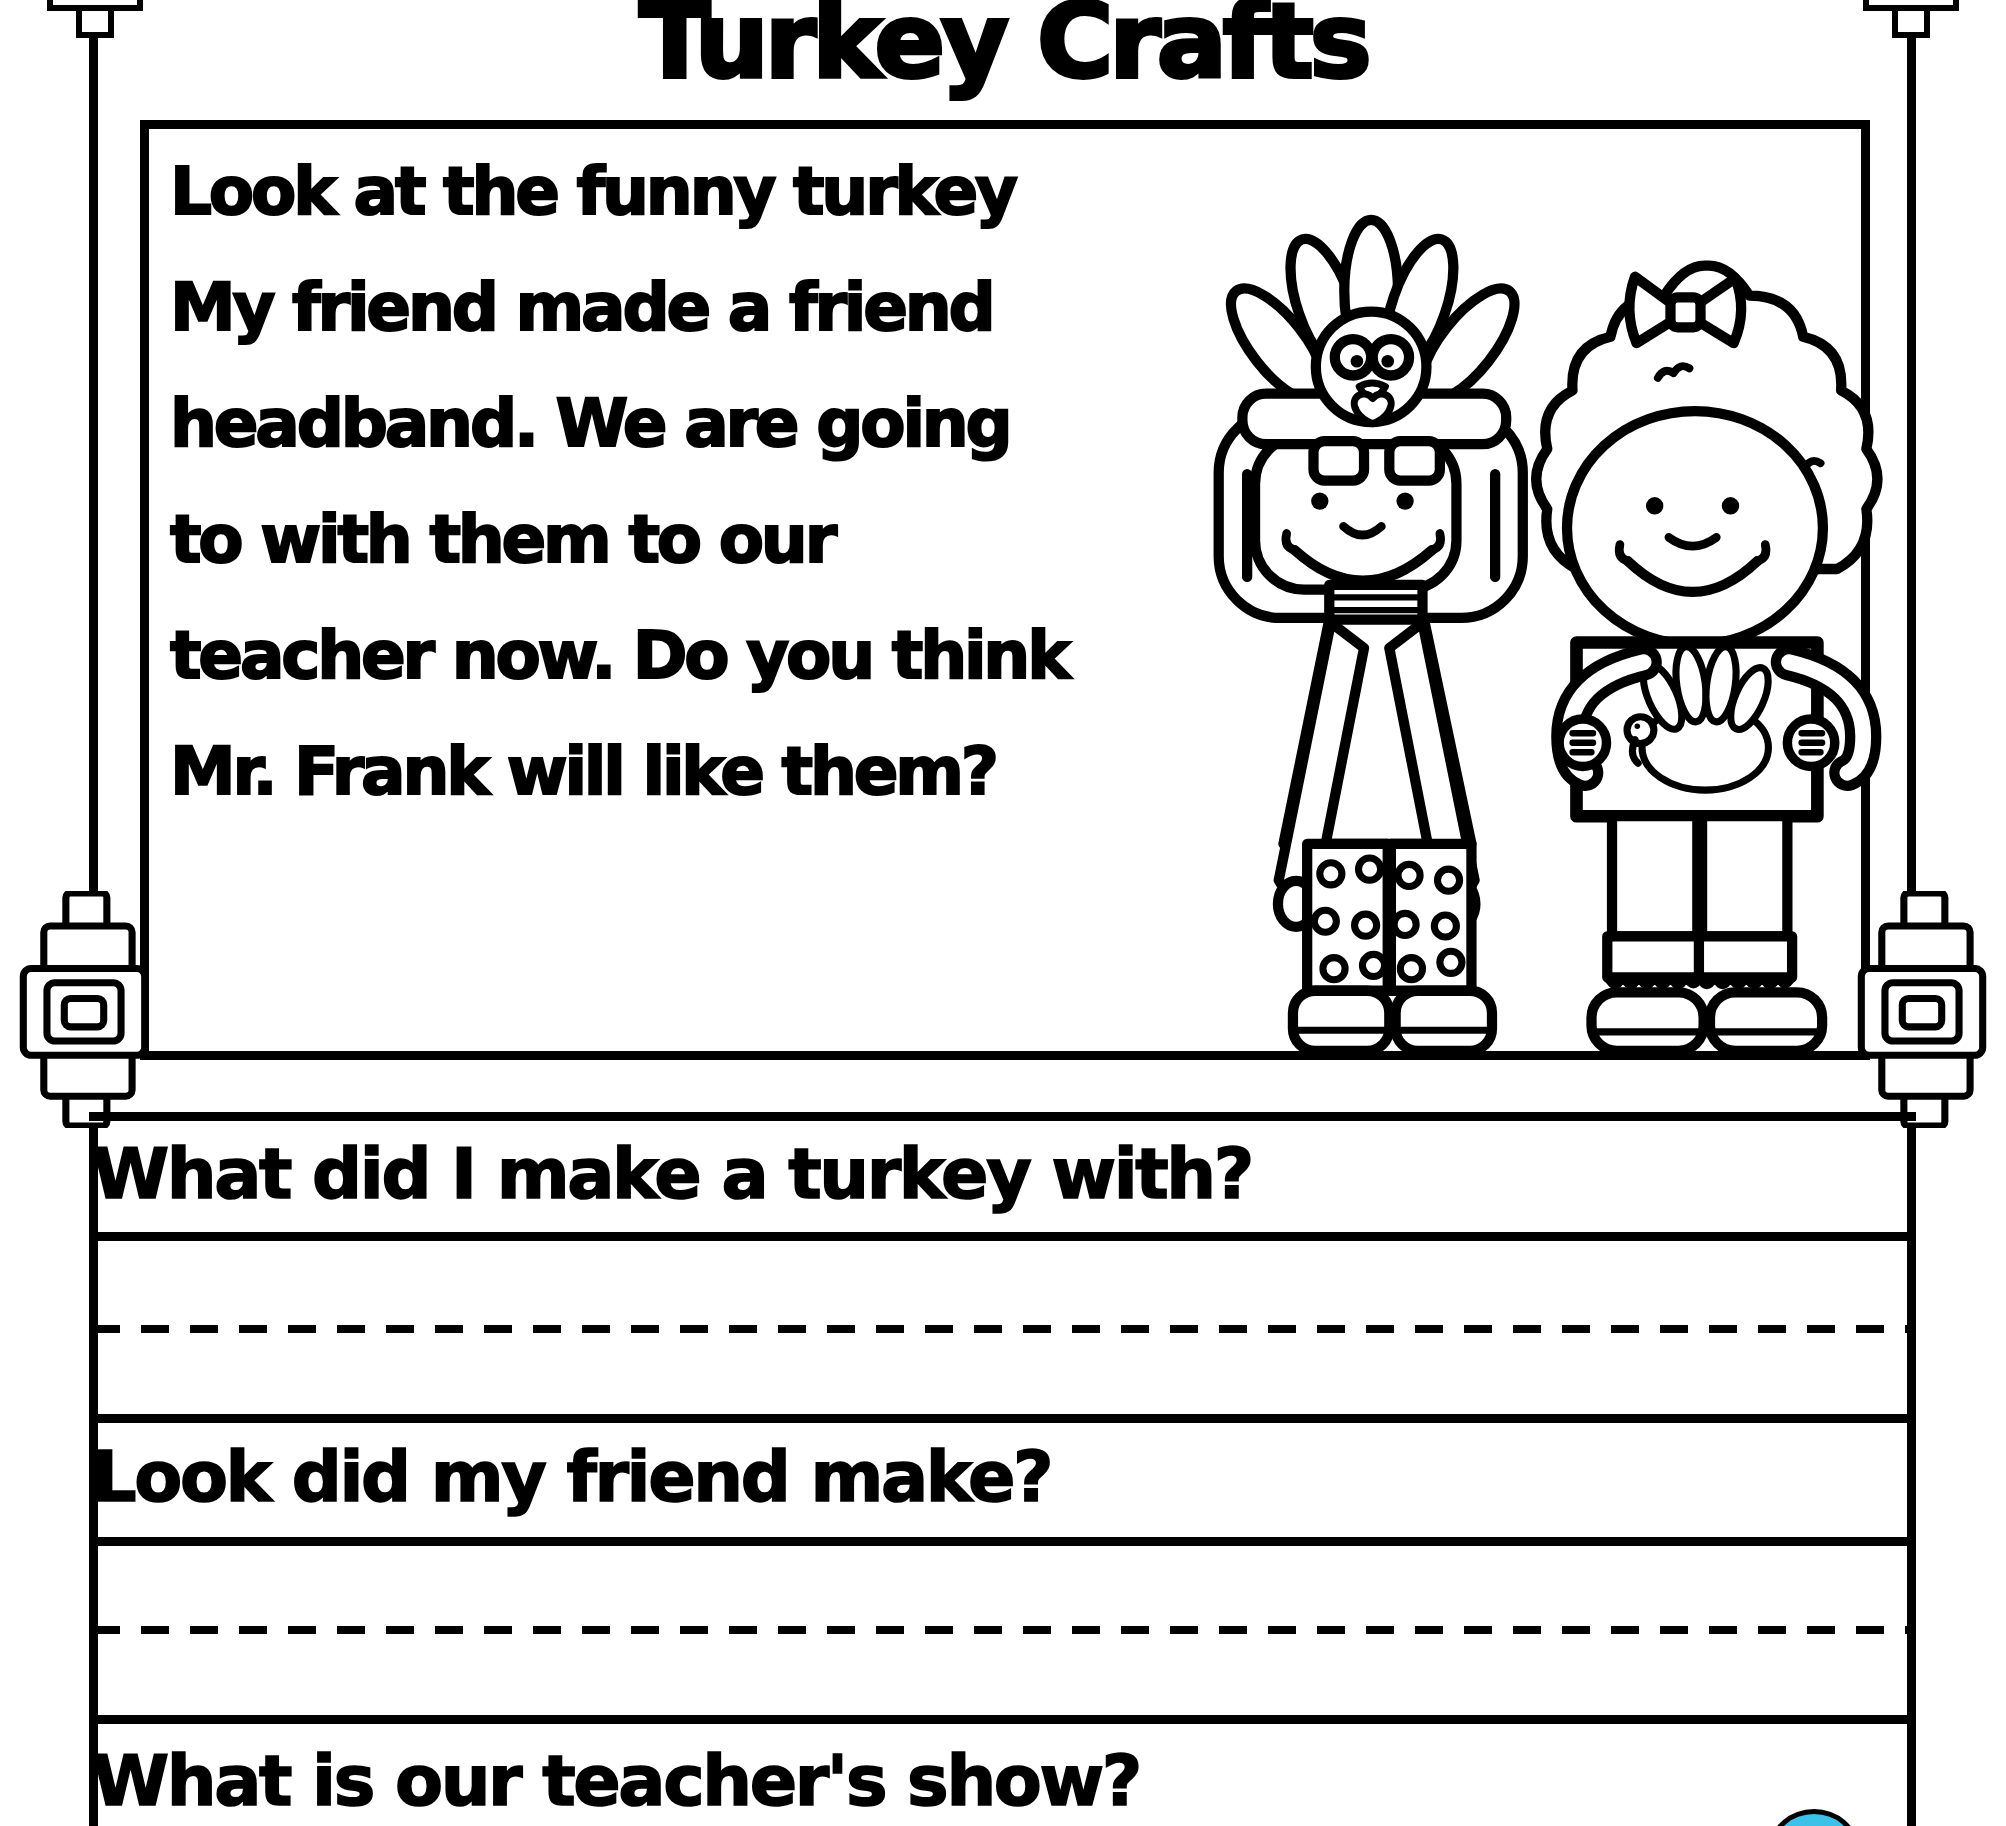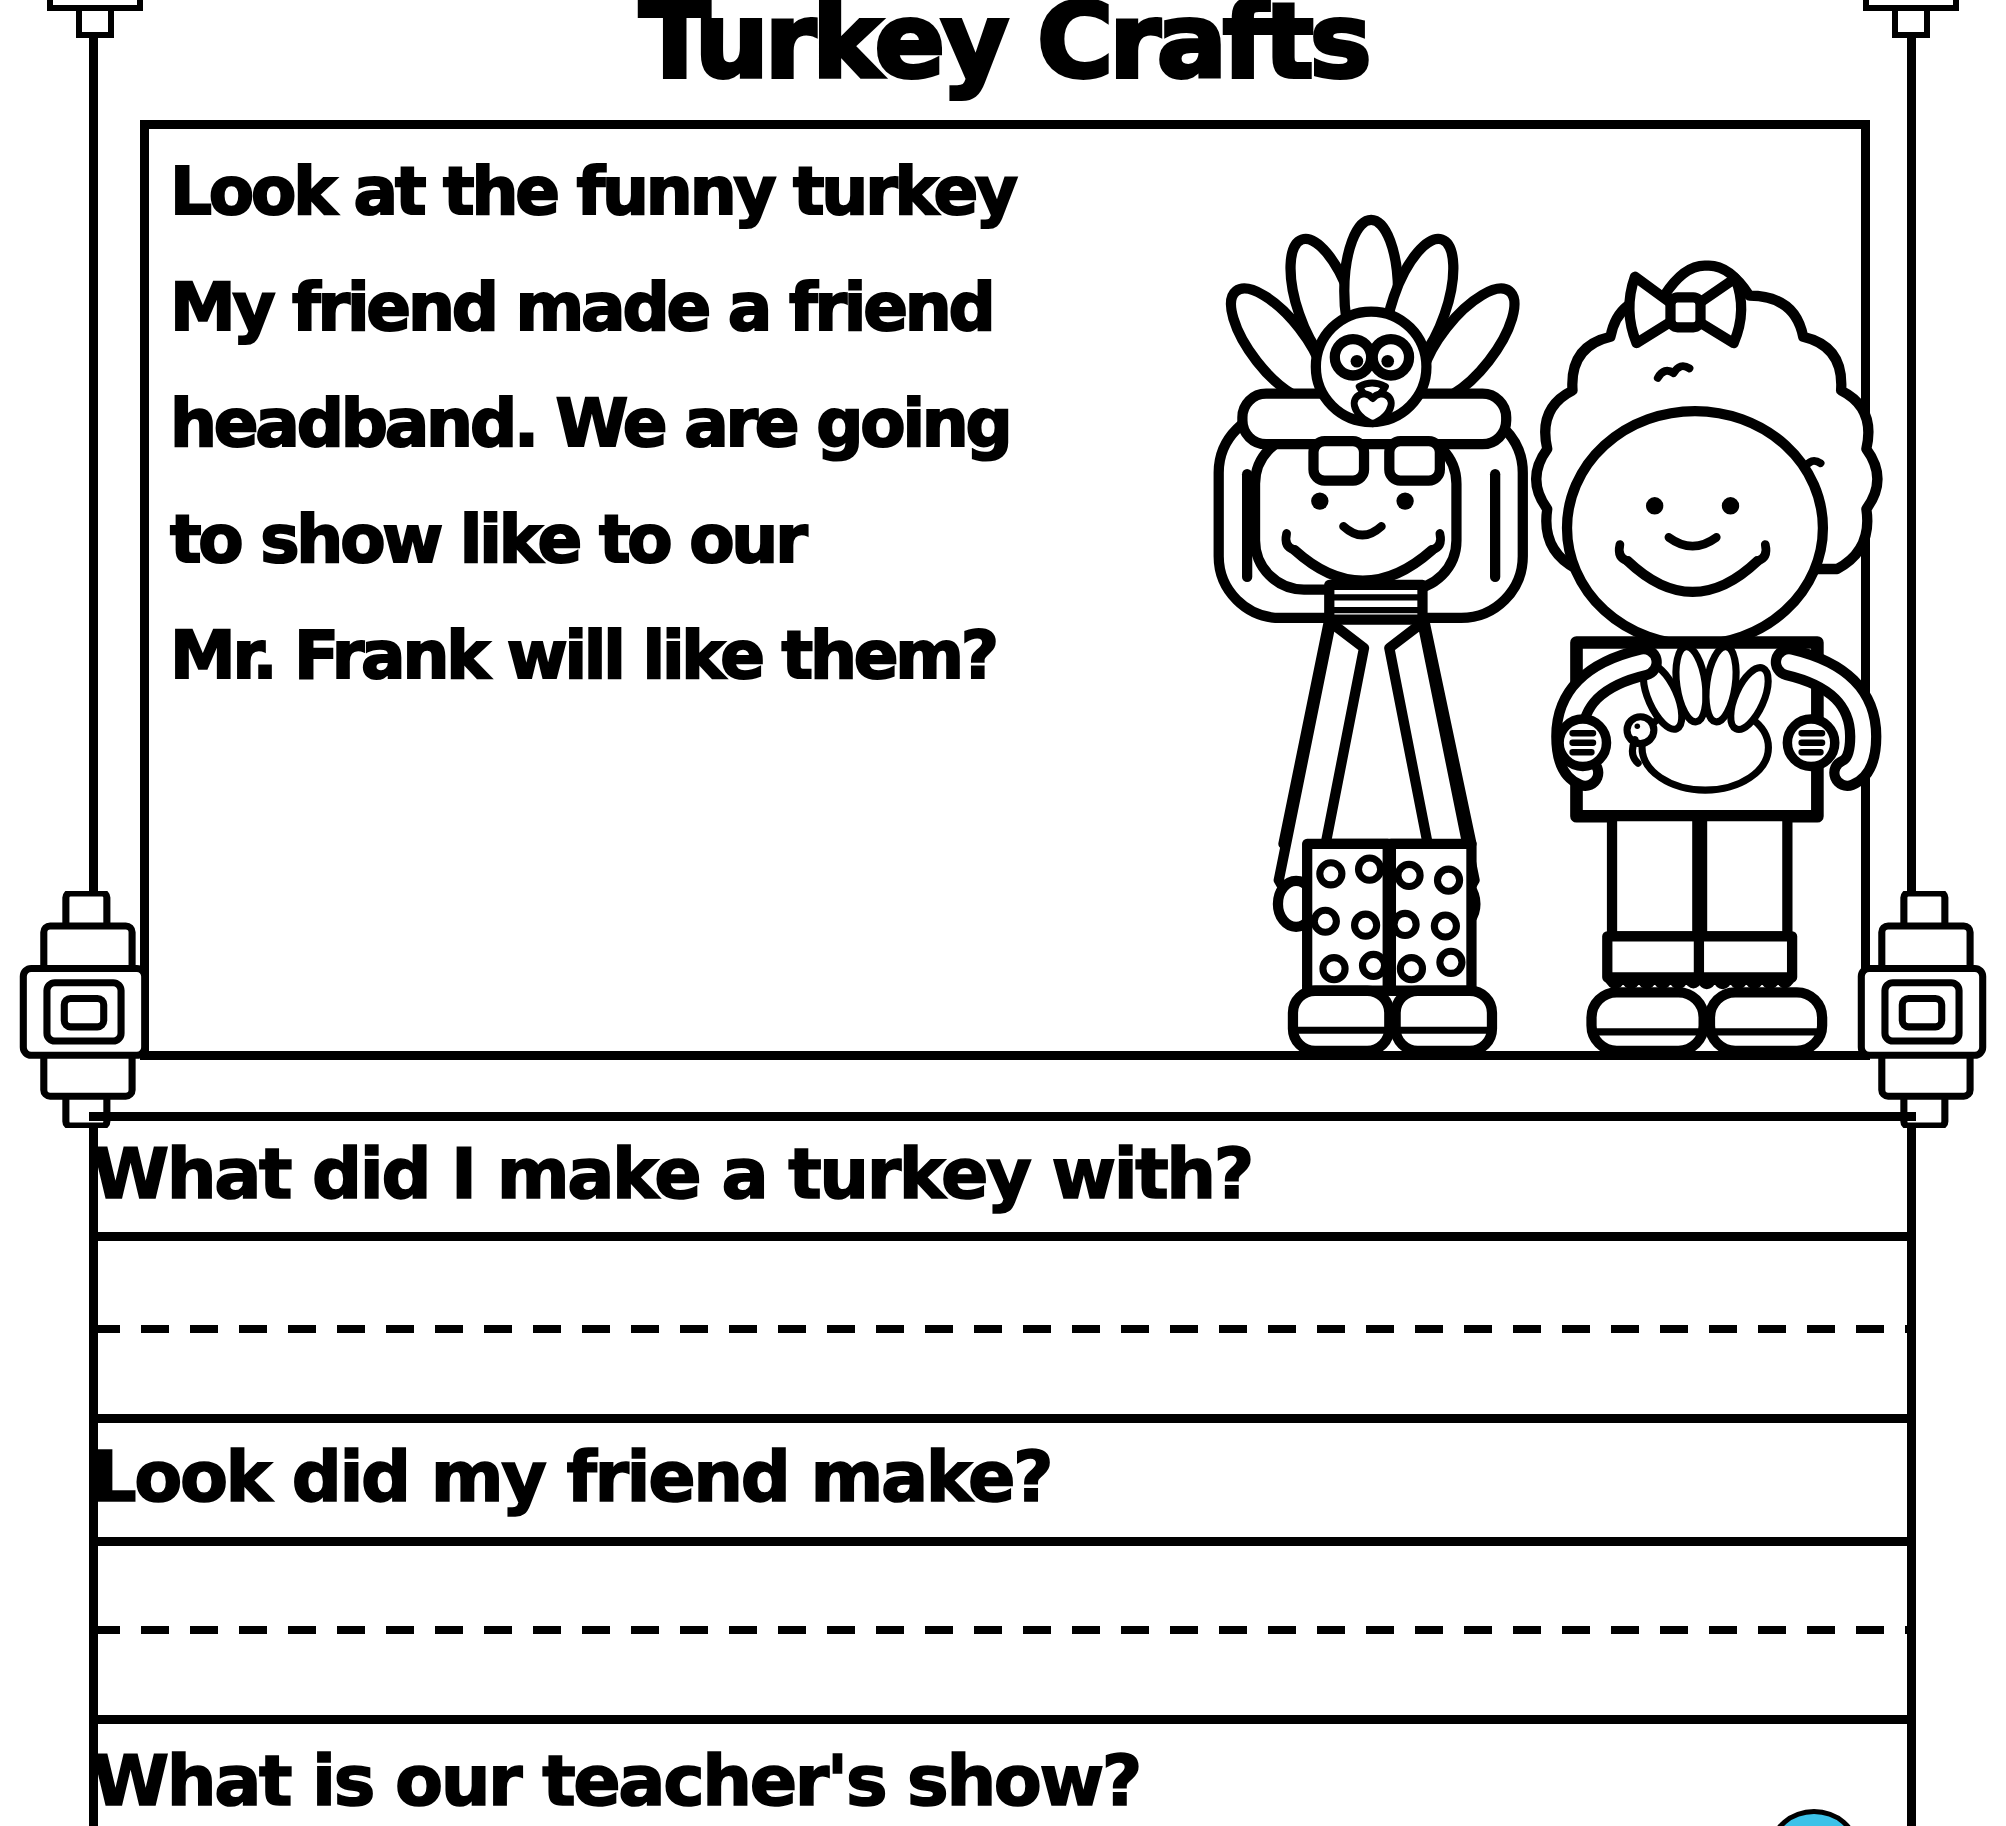--- a/index.html
+++ b/index.html
@@ -76,21 +76,22 @@
 <div class="abs pin-bar" id="pin-right-bar"></div>
 <div class="abs pin-sq" id="pin-right-sq"></div>
 
 <div class="abs" id="title">Turkey Crafts</div>
 
 <div class="abs" id="passage-box"></div>
 <div class="abs" id="passage-text">
   <div>Look at the funny turkey</div>
   <div>My friend made a friend</div>
   <div>headband. We are going</div>
-  <div>to show like to our</div>
+  <div>to with them to our</div>
+  <div>teacher now. Do you think</div>
   <div>Mr. Frank will like them?</div>
 </div>
 
 <svg class="abs" style="left:1201px;top:212px;overflow:visible;" width="672" height="853" viewBox="0 0 850 1080" fill="#fff" stroke="#000" stroke-width="13" stroke-linecap="round" stroke-linejoin="round">
 
   <g>
 
     <g>
       <ellipse cx="97" cy="168" rx="34" ry="86" transform="rotate(-38 97 168)"></ellipse>
       <ellipse cx="156" cy="118" rx="34" ry="88" transform="rotate(-19 156 118)"></ellipse>

